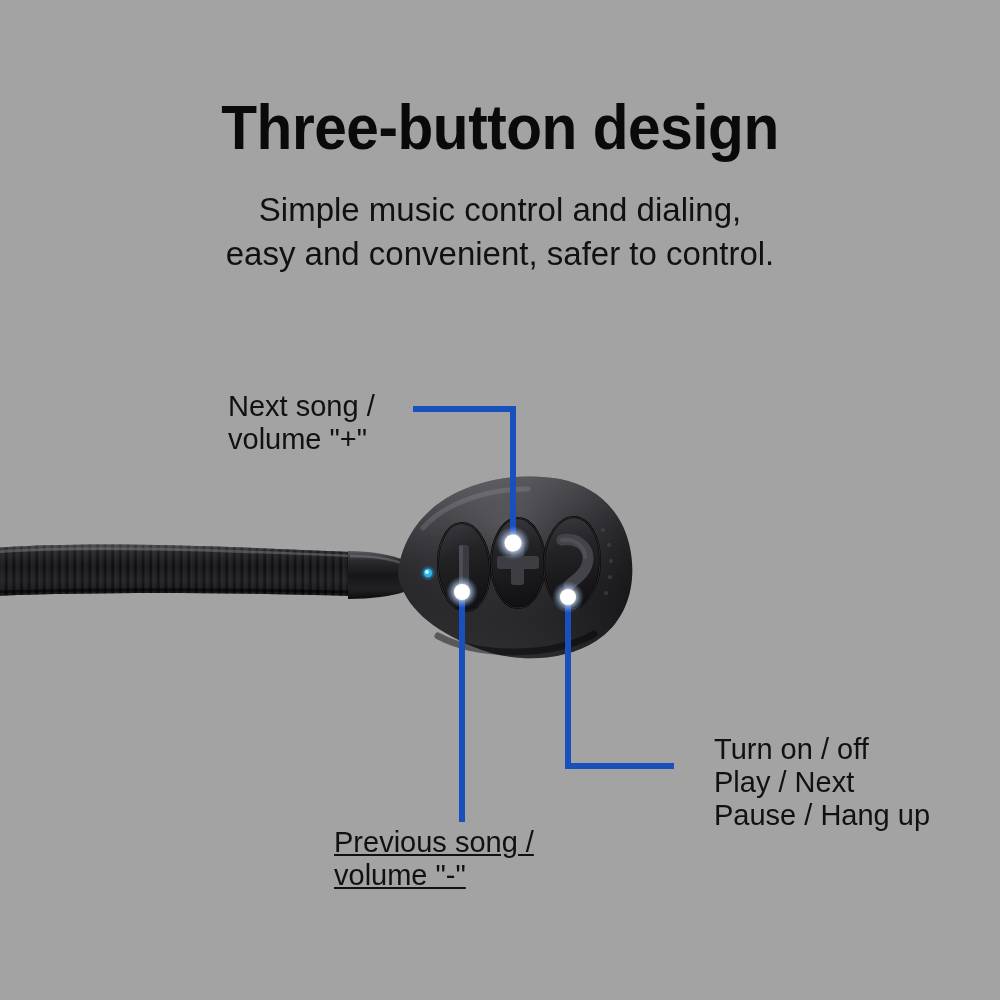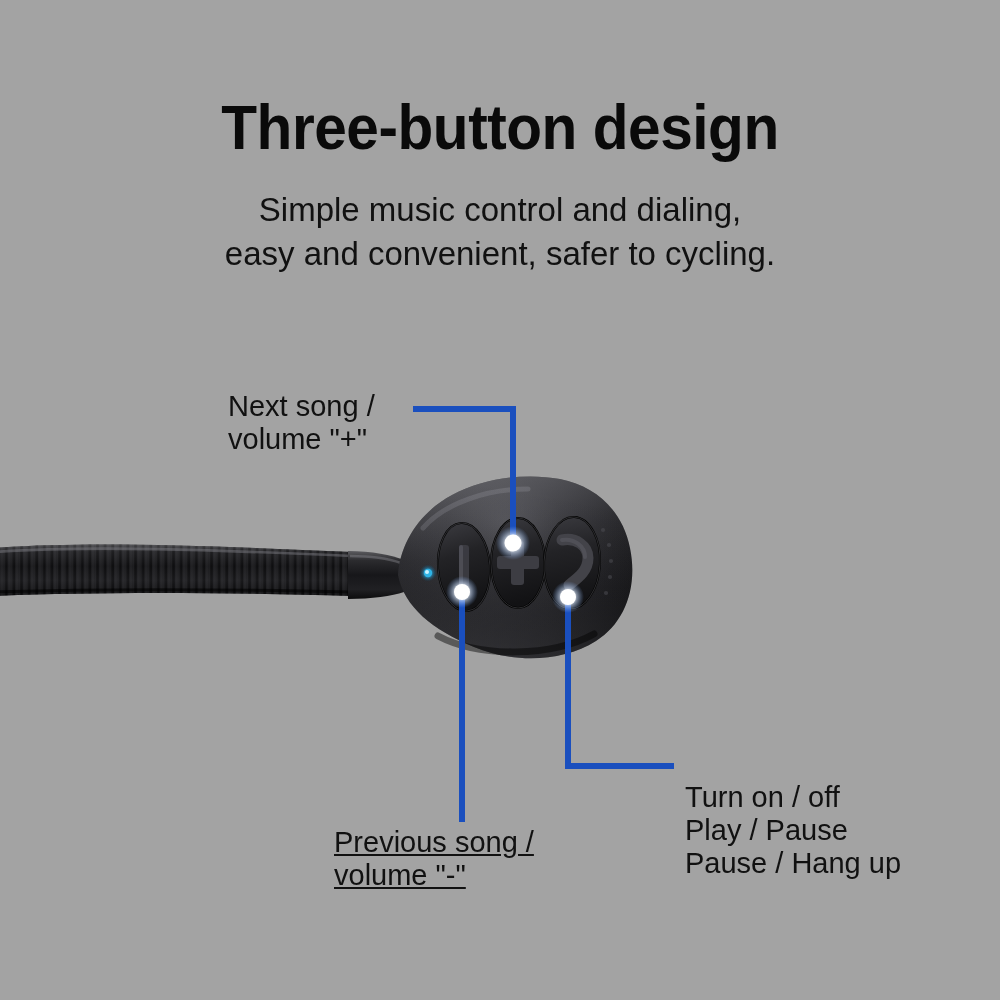--- a/index.html
+++ b/index.html
@@ -54,21 +54,21 @@
     position: absolute;
     font-size: 29px;
     line-height: 33px;
     color: #111111;
     white-space: nowrap;
   }
   .label .lbl-line { display: block; }
 
   #label-next     { left: 228px; top: 390px; }
   #label-prev     { left: 334px; top: 826px; text-decoration: underline; }
-  #label-power    { left: 685px; top: 733px; margin-top: 48px; }
+  #label-power    { left: 714px; top: 733px; }
 
   
   #leaders {
     position: absolute;
     left: 0; top: 0;
     width: 1000px;
     height: 1000px;
     pointer-events: none;
   }
 
@@ -243,32 +243,32 @@
       <circle cx="462" cy="592" r="8" fill="#ffffff"></circle>
       <circle cx="568" cy="597" r="16" fill="url(#dotGlow)"></circle>
       <circle cx="568" cy="597" r="8" fill="#ffffff"></circle>
     </g>
   </svg>
 
   <div class="headline">Three-button design</div>
 
   <div class="subhead">
     <span class="sub-line">Simple music control and dialing,</span>
-    <span class="sub-line">easy and convenient, safer to cycling.</span>
+    <span class="sub-line">easy and convenient, safer to control.</span>
   </div>
 
   <div class="label" id="label-next">
     <span class="lbl-line">Next song /</span>
     <span class="lbl-line">volume "+"</span>
   </div>
 
   <div class="label" id="label-prev">
     <span class="lbl-line">Previous song /</span>
     <span class="lbl-line">volume "-"</span>
   </div>
 
   <div class="label" id="label-power">
     <span class="lbl-line">Turn on / off</span>
-    <span class="lbl-line">Play / Pause</span>
+    <span class="lbl-line">Play / Next</span>
     <span class="lbl-line">Pause / Hang up</span>
   </div>
 
 </div>
 
 </body></html>

